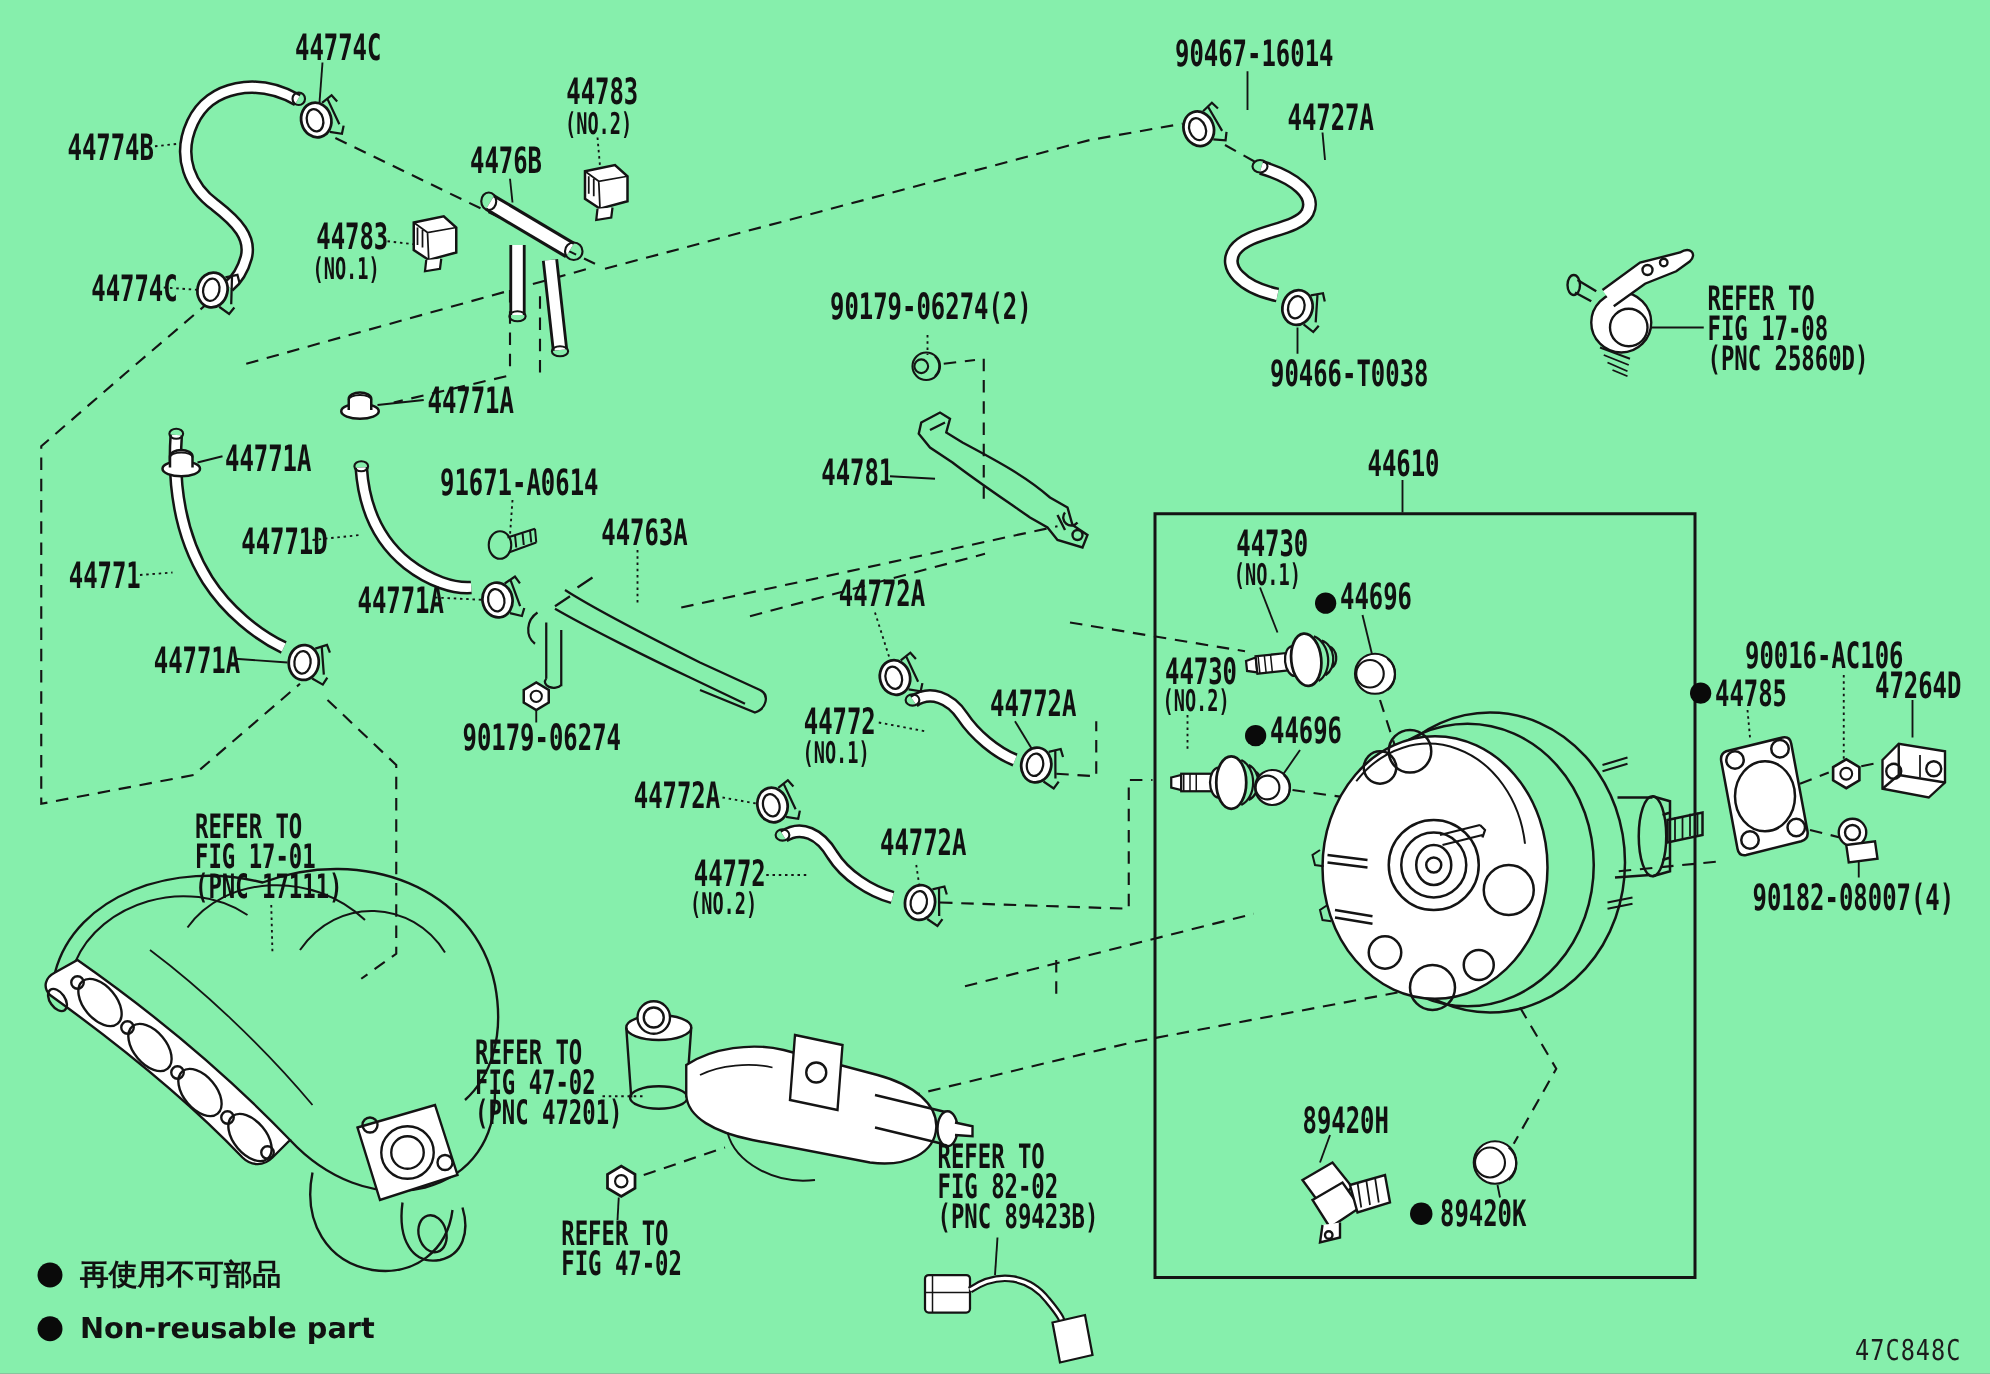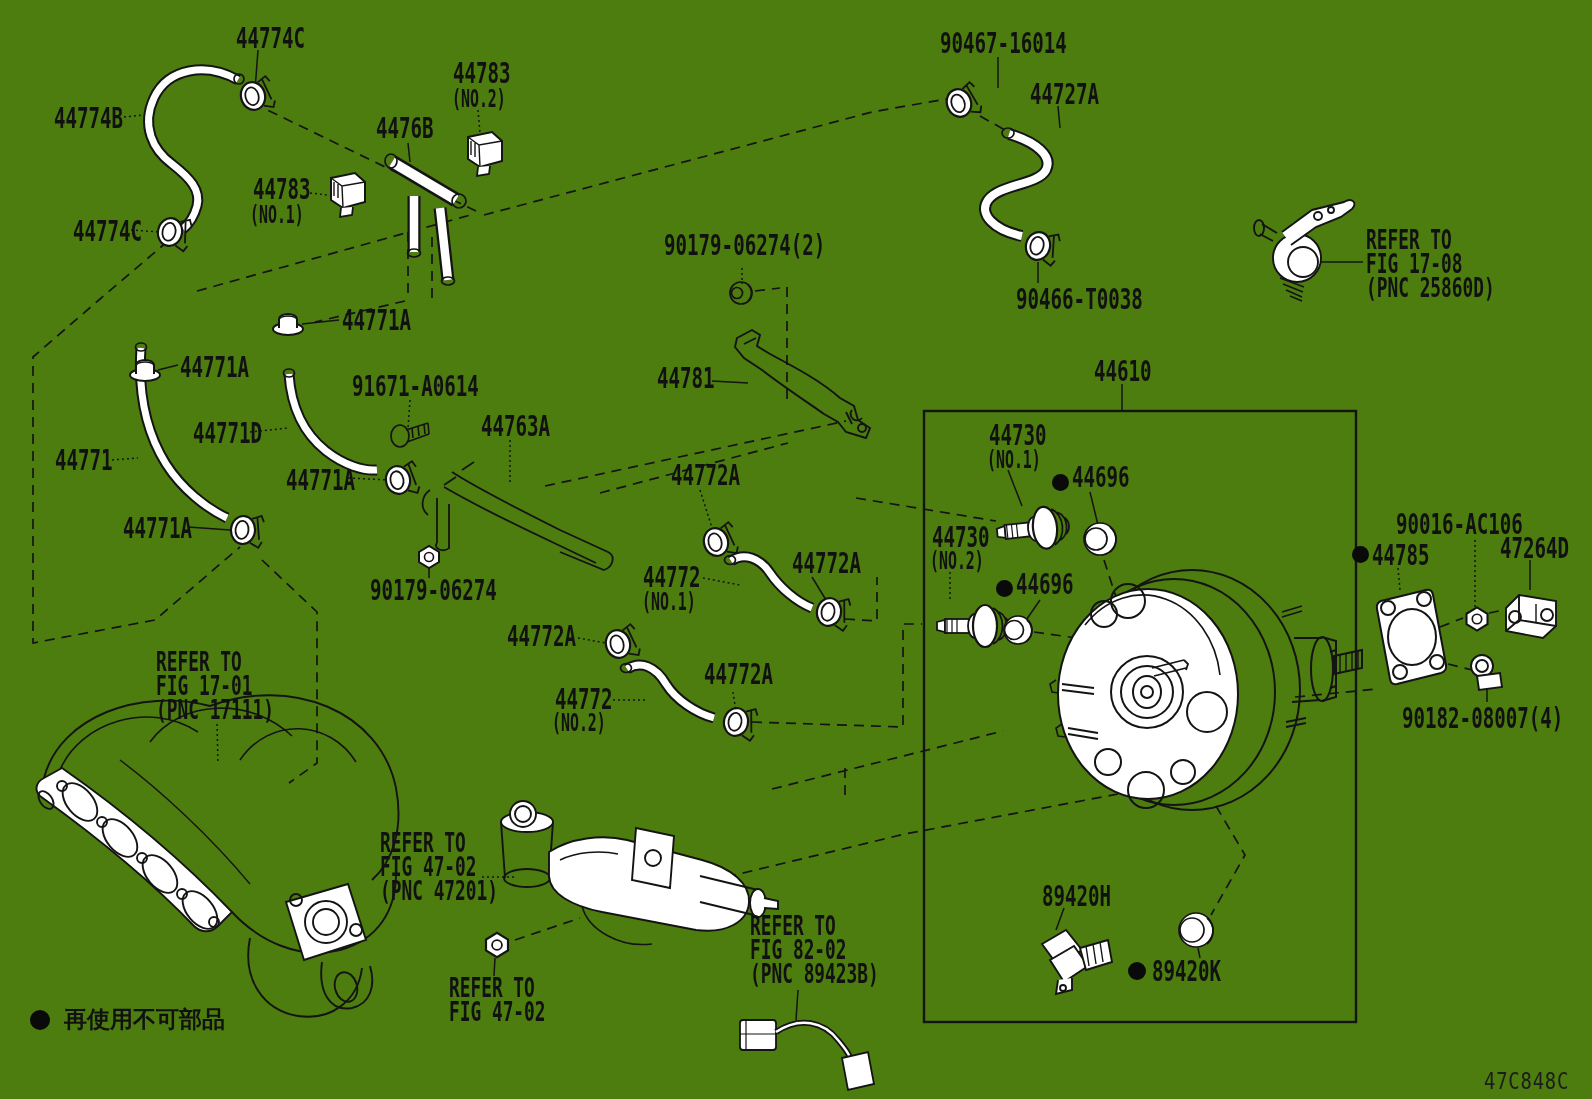--- a/index.html
+++ b/index.html
@@ -1,16 +1,16 @@
 <!DOCTYPE html>
 <html><head>
 <meta charset="utf-8">
 <style>
   html,body{margin:0;padding:0;background:#888;}
-  #stage{position:relative;width:1592px;height:1099px;background:#4d7c0f;overflow:hidden;
+  #stage{position:relative;width:1592px;height:1099px;background:#86efac;overflow:hidden;
          font-family:"DejaVu Sans Mono","Liberation Mono",monospace;color:#111;}
   #art{position:absolute;left:0;top:0;}
   .lbl{position:absolute;font-size:29px;font-weight:bold;line-height:1;white-space:nowrap;
        transform:scale(0.66,1);transform-origin:left top;letter-spacing:0;}
   .sub{position:absolute;font-size:24px;font-weight:bold;line-height:1;white-space:nowrap;
        transform:scale(0.62,1);transform-origin:left top;}
   .note{position:absolute;font-size:27px;font-weight:bold;line-height:24px;white-space:nowrap;
         transform:scale(0.66,1);transform-origin:left top;}
   .dot{position:absolute;background:#0a0a0a;border-radius:50%;}
   .legend-row{position:absolute;display:flex;align-items:center;gap:14px;
@@ -423,16 +423,20 @@
 </div>
 <div class="note" style="left:449px;top:976px">
   <div>REFER TO</div>
   <div>FIG 47-02</div>
 </div>
 
 <div class="legend-row" style="left:30px;top:1004px">
   <span class="ldot"></span>
   <span>再使用不可部品</span>
 </div>
+<div class="legend-row" style="left:30px;top:1050px">
+  <span class="ldot"></span>
+  <span>Non-reusable part</span>
+</div>
 
 <div class="figcode" style="left:1484px;top:1068px">47C848C</div>
 
 </div>
 
 </body></html>

